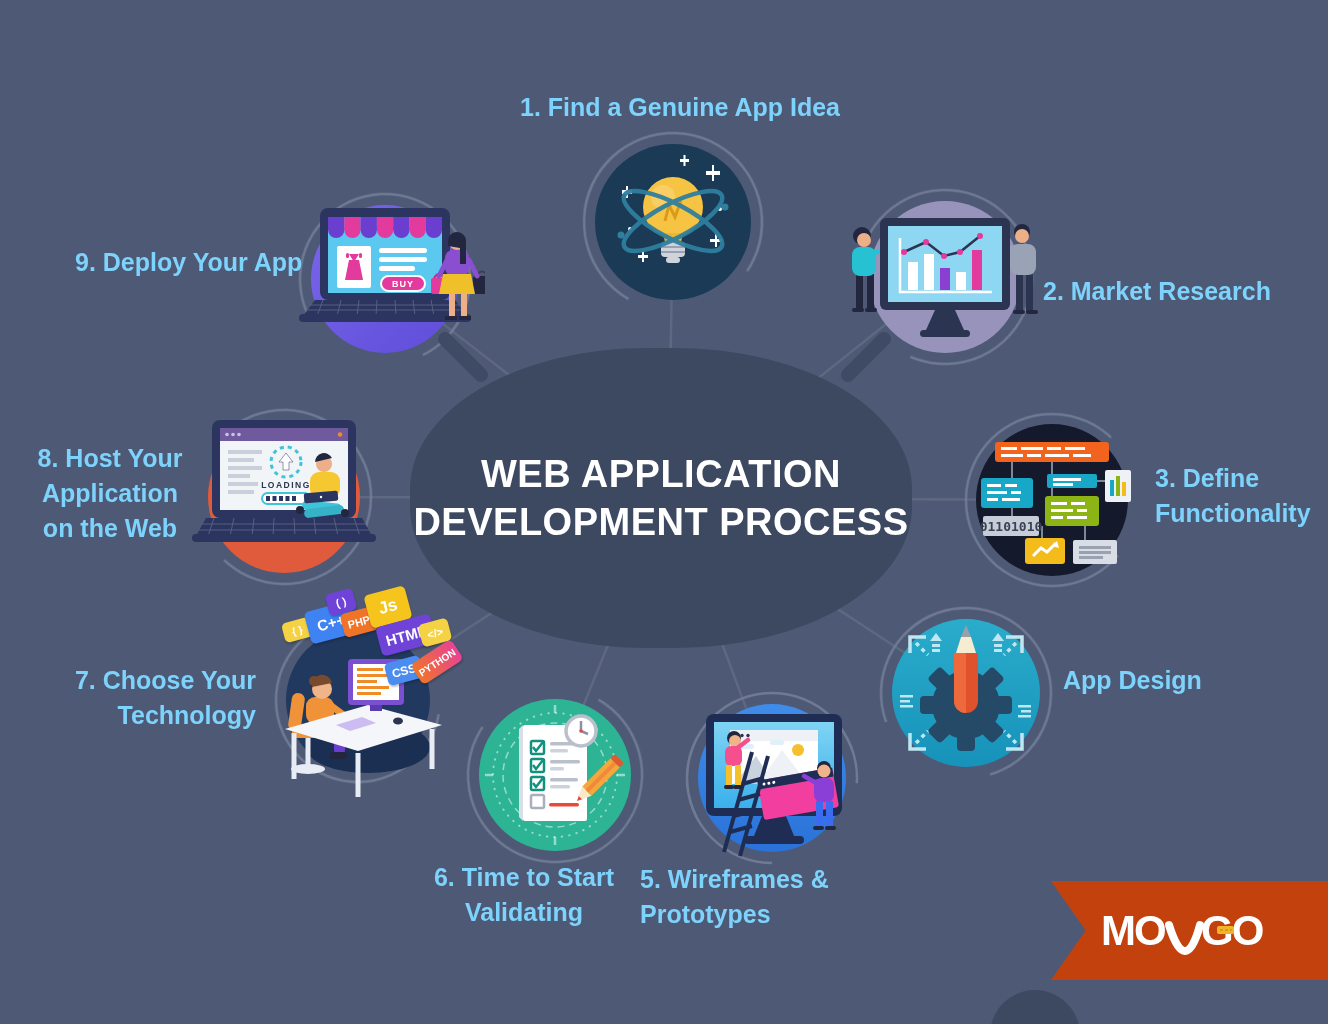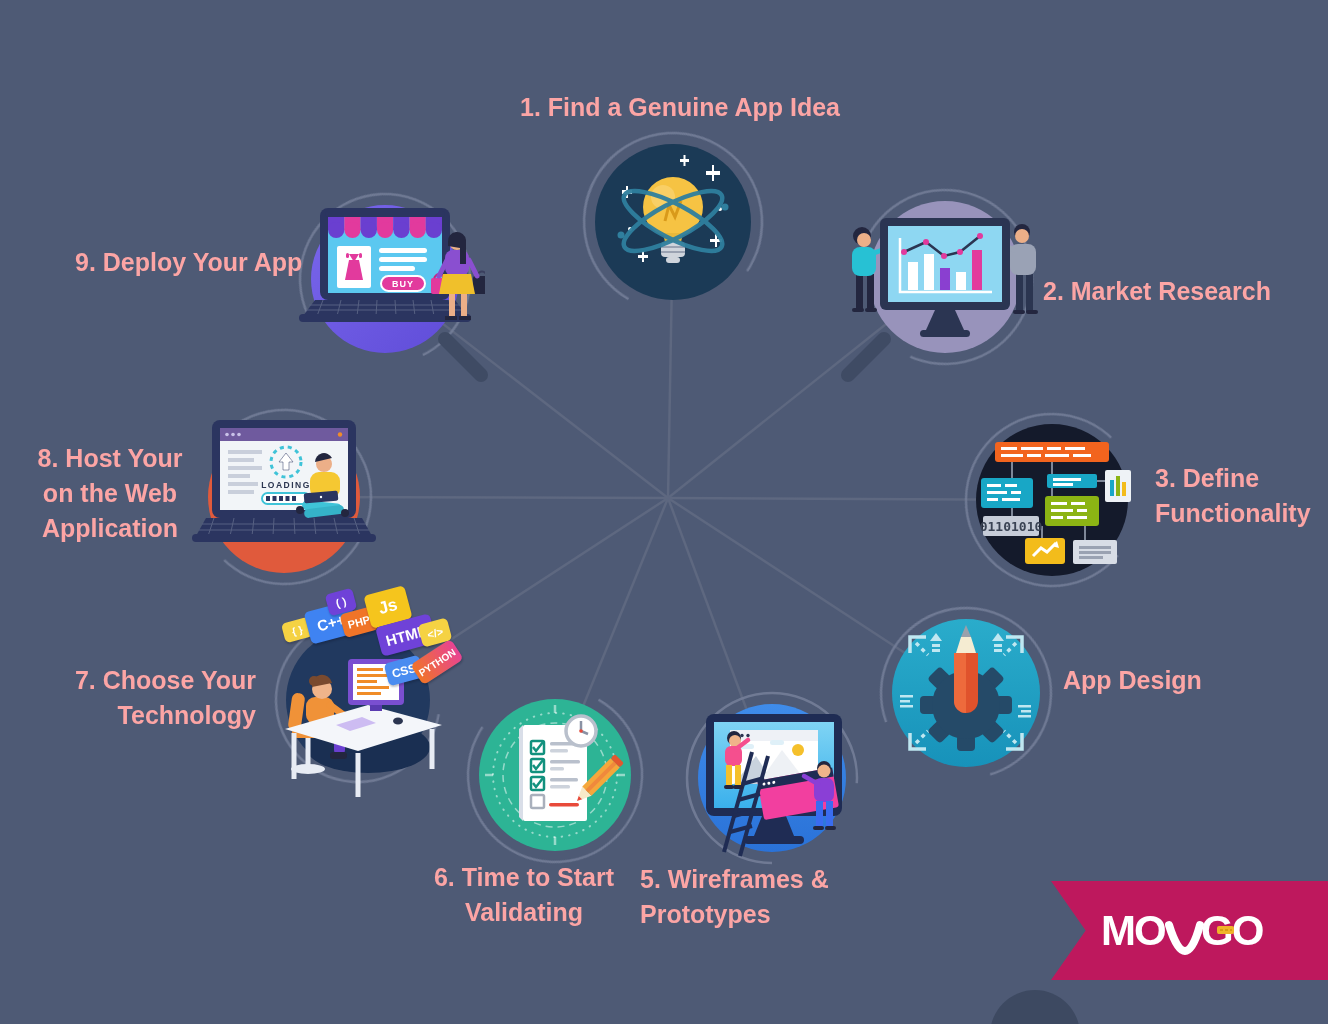--- a/index.html
+++ b/index.html
@@ -4,25 +4,25 @@
 <style>
   html,body{margin:0;padding:0;background:#333;}
   #stage{position:relative;width:1328px;height:1024px;background:#4e5a75;overflow:hidden;
          font-family:"Liberation Sans",sans-serif;}
   #decor{position:absolute;left:0;top:0;z-index:0;}
   .ellipse{position:absolute;left:410px;top:348px;width:502px;height:300px;background:#3d4961;
            border-radius:47%;z-index:2;display:flex;align-items:center;justify-content:center;}
   .title{color:#fff;font-weight:bold;font-size:38px;line-height:48px;text-align:center;letter-spacing:.5px;}
   .c{position:absolute;border-radius:50%;z-index:3;}
   .icon{position:absolute;z-index:4;}
-  .label{position:absolute;color:#fca5a5;font-weight:bold;font-size:25px;line-height:35px;z-index:6;}
+  .label{position:absolute;color:#7dd3fc;font-weight:bold;font-size:25px;line-height:35px;z-index:6;}
   .label span{display:block;}
   .tag{position:absolute;z-index:5;display:flex;align-items:center;justify-content:center;
        color:#fff;font-weight:bold;border-radius:5px;box-shadow:0 2px 2px rgba(10,16,34,.25);}
-  #banner{position:absolute;left:1051px;top:881px;width:277px;height:99px;background:#be185d;z-index:7;
+  #banner{position:absolute;left:1051px;top:881px;width:277px;height:99px;background:#c2410c;z-index:7;
           clip-path:polygon(0 0,100% 0,100% 100%,0 100%,12.5% 50%);}
   #logo{position:absolute;left:50px;top:20px;}
   
   .c1{left:595px;top:144px;width:156px;height:156px;background:#1b3a56;}
   .c2{left:869px;top:201px;width:152px;height:152px;background:#9893bb;}
   .c3{left:976px;top:424px;width:152px;height:152px;background:#141a2b;}
   .c4{left:892px;top:619px;width:148px;height:148px;background:linear-gradient(180deg,#2aaccb,#1792ba);}
   .c5{left:698px;top:704px;width:148px;height:148px;background:linear-gradient(180deg,#3f8cea,#2a72d8);}
   .c6{left:479px;top:699px;width:152px;height:152px;background:#2db495;}
   .c7{left:286px;top:628px;width:144px;height:144px;background:#21395f;}
@@ -77,20 +77,26 @@
       <circle cx="284" cy="497" r="87" pathLength="100" stroke-dasharray="76 24" transform="rotate(220 284 497)"></circle>
       <circle cx="385" cy="279" r="85" pathLength="100" stroke-dasharray="76 24" transform="rotate(150 385 279)"></circle>
     </g>
     <g stroke="#3f4b64" stroke-width="14" stroke-linecap="round">
       <line x1="884" y1="339" x2="848" y2="375"></line>
       <line x1="445" y1="339" x2="481" y2="375"></line>
     </g>
     <circle cx="1035" cy="1035" r="45" fill="#3d4961"></circle>
   </svg>
 
+  <div class="ellipse">
+    <div class="title">
+      <span>WEB APPLICATION</span><br>
+      <span>DEVELOPMENT PROCESS</span>
+    </div>
+  </div>
 
   <div class="c c1"></div>
   <div class="c c2"></div>
   <div class="c c3"></div>
   <div class="c c4"></div>
   <div class="c c5"></div>
   <div class="c c6"></div>
   <div class="c c7"></div>
   <div class="c c8"></div>
   <div class="c c9"></div>
@@ -562,22 +568,22 @@
   <div class="label l6">
       <span>6. Time to Start</span>
       <span>Validating</span>
     </div>
   <div class="label l7">
       <span>7. Choose Your</span>
       <span>Technology</span>
     </div>
   <div class="label l8">
       <span>8. Host Your</span>
+      <span>Application</span>
       <span>on the Web</span>
-      <span>Application</span>
     </div>
   <div class="label l9">
       <span>9. Deploy Your App</span>
     </div>
 
   <div id="banner">
     <svg id="logo" width="190" height="60" viewBox="0 0 190 60">
       <text x="0" y="44" font-family="Liberation Sans, sans-serif" font-size="42" font-weight="bold" fill="#fff" letter-spacing="-2">MO</text>
       <path d="M68 24 Q 76 50 84 50 Q 92 50 99 24" fill="none" stroke="#fff" stroke-width="8" stroke-linecap="round"></path>
       <text x="100" y="44" font-family="Liberation Sans, sans-serif" font-size="42" font-weight="bold" fill="#fff" letter-spacing="-2">GO</text>

